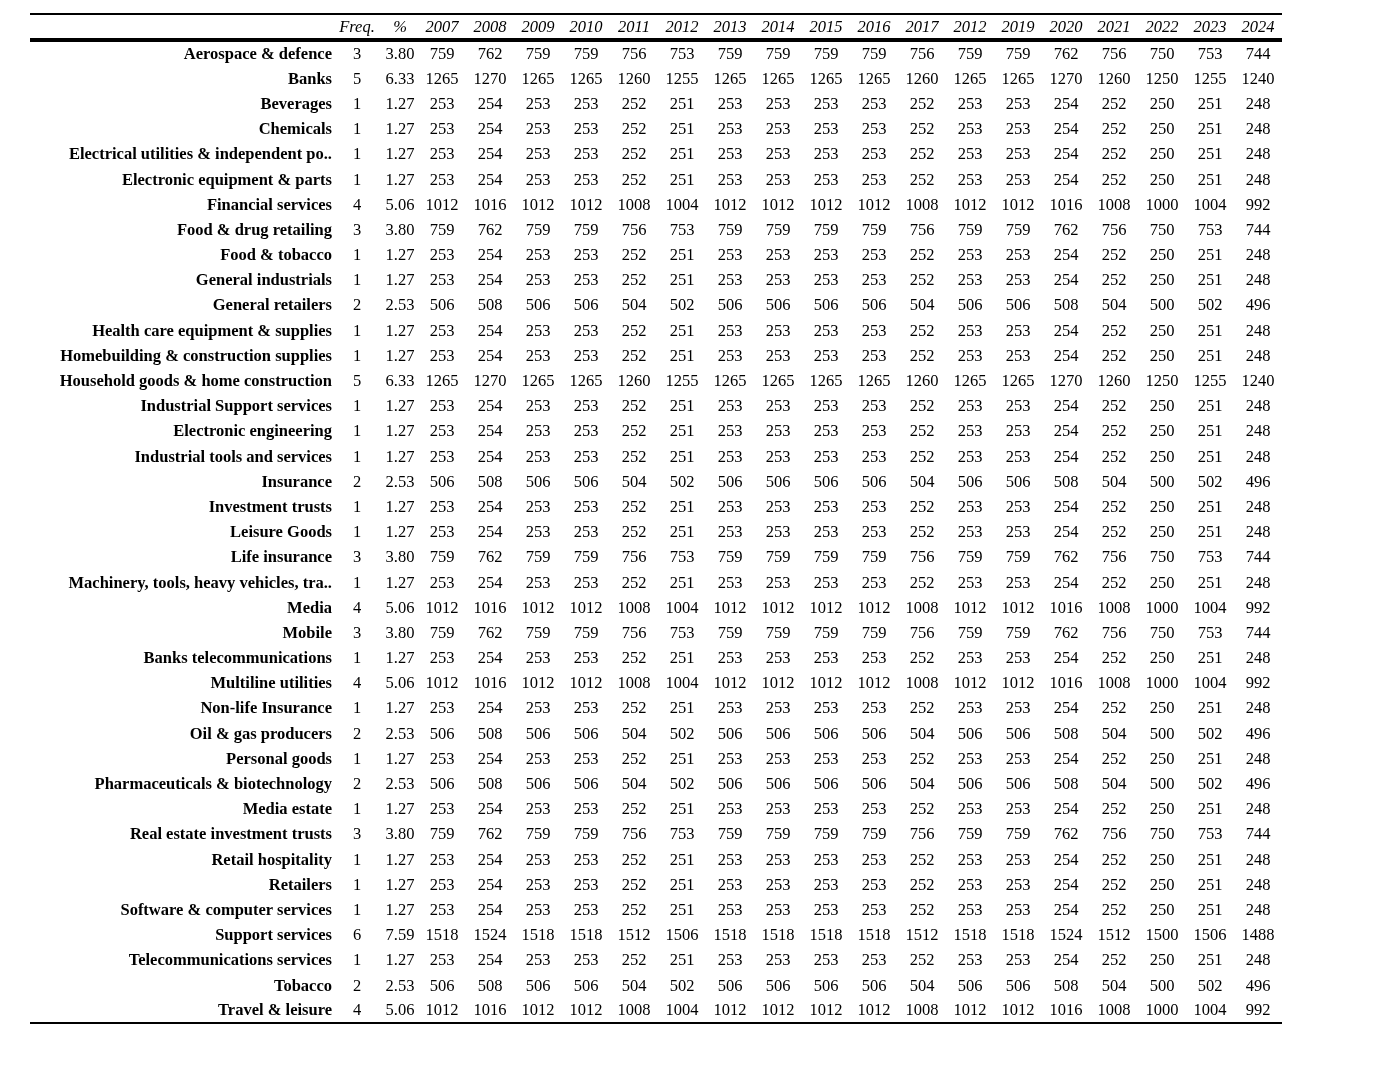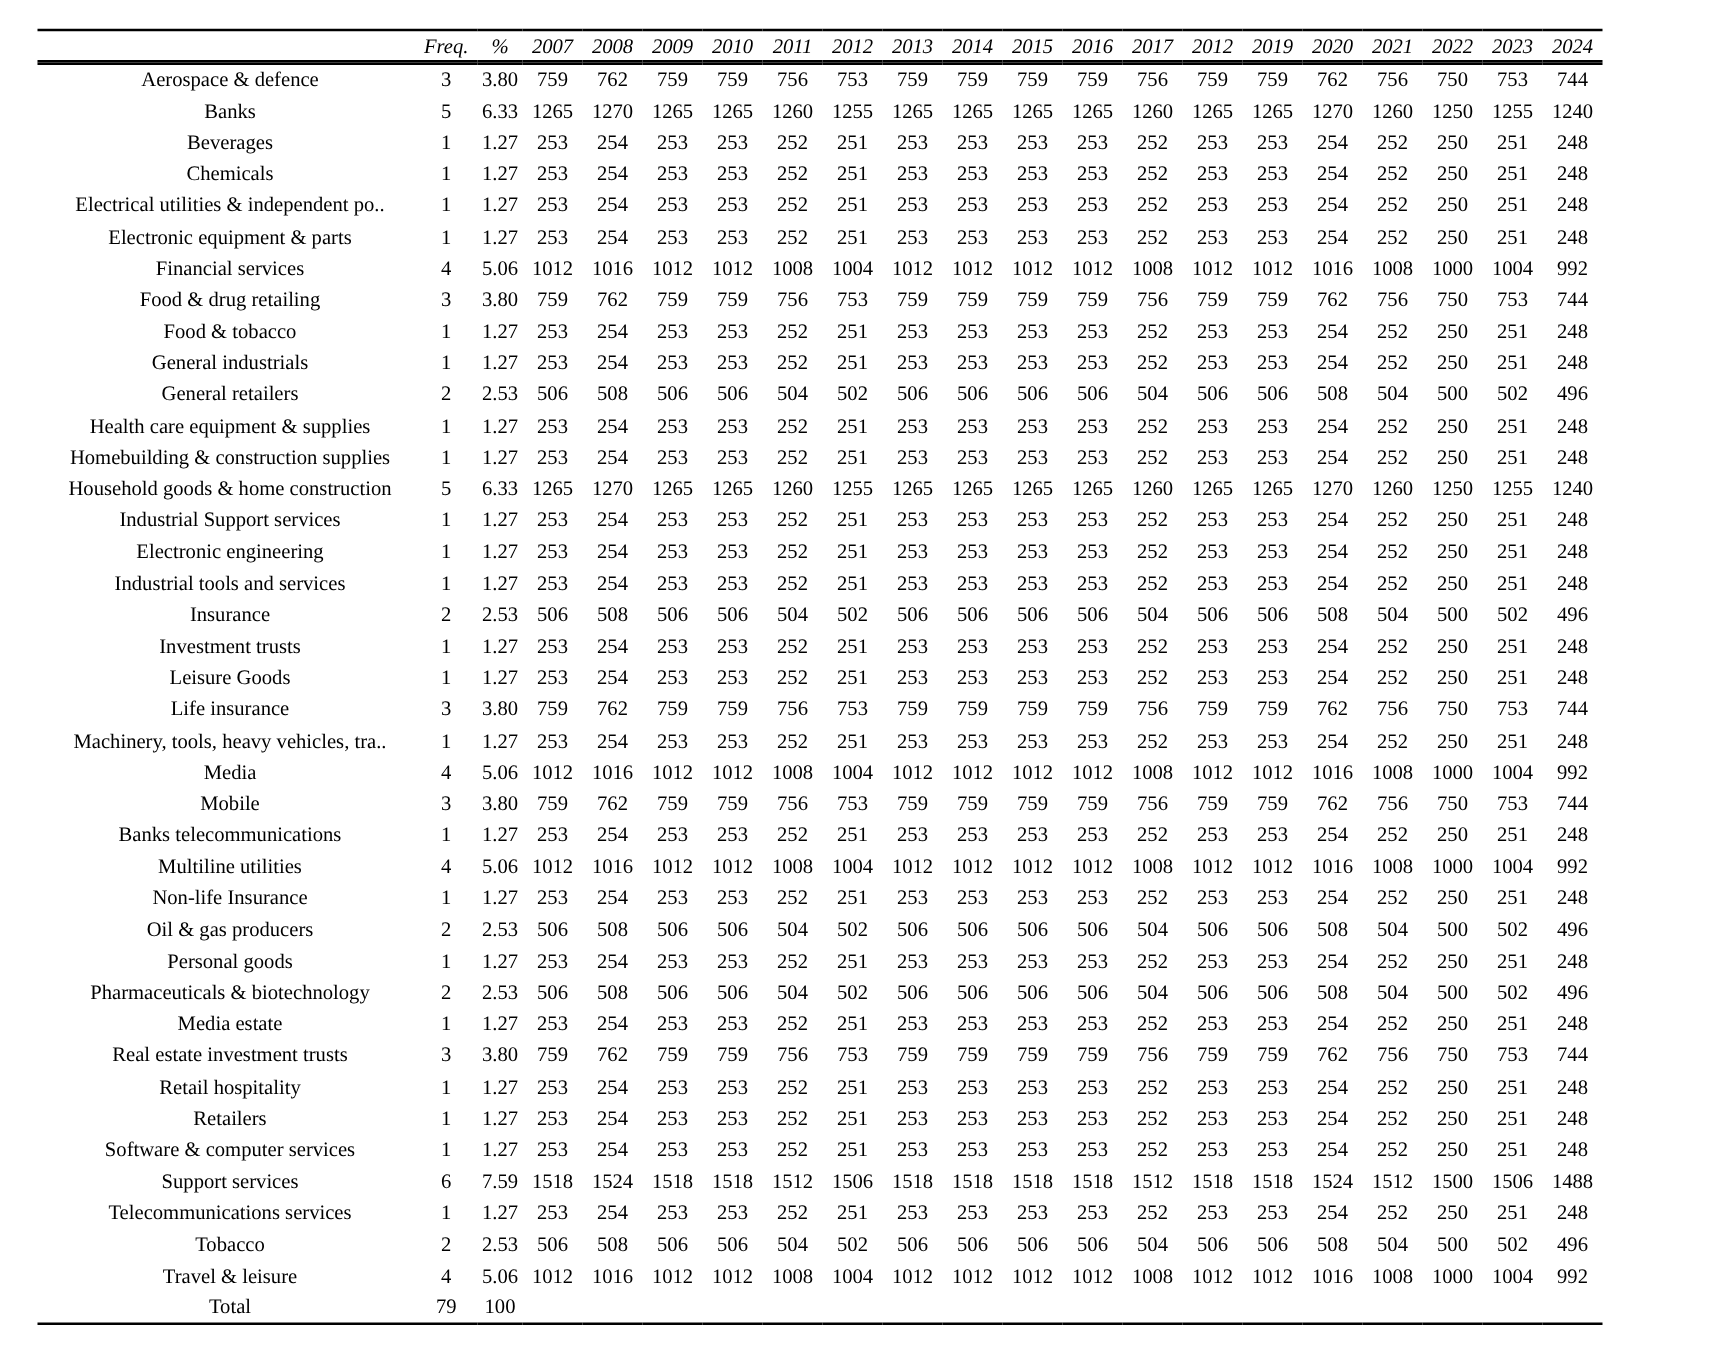--- a/index.html
+++ b/index.html
@@ -5,21 +5,21 @@
   * { box-sizing: border-box; }
   html, body { margin: 0; padding: 0; }
   body {
     width: 1377px; height: 1077px;
     background: #ffffff; color: #000000;
     font-family: "Liberation Serif", "DejaVu Serif", serif;
     position: relative;
     overflow: hidden;
   }
   table.freq {
-    position: absolute; left: 30px; top: 23px;
+    position: absolute; left: 30px; top: 13px;
     width: 1252px;
     border-collapse: collapse;
     table-layout: fixed;
     border-top: 2px solid #000;
     border-bottom: 2px solid #000;
     font-size: 16.5px;
   }
   col.c-label { width: 302px; }
   col.c-freq  { width: 50px; }
   col.c-pct   { width: 36px; }
@@ -40,21 +40,21 @@
     border-bottom: 2px solid #000;
   }
   tbody td {
     height: 25.2px;
     padding: 0;
     text-align: center;
     vertical-align: middle;
     white-space: nowrap;
     overflow: hidden;
   }
-  tbody td.label { text-align: center; padding-left: 6px; }
+  tbody td.label { text-align: right; padding-left: 6px; font-weight: bold; }
 </style>
 </head>
 <body>
 
 <div class="page">
   <table class="freq">
     <colgroup id="cols">
         <col class="c-label">
         <col class="c-freq">
         <col class="c-pct">
@@ -996,38 +996,15 @@
           <td>1012</td>
           <td>1008</td>
           <td>1012</td>
           <td>1012</td>
           <td>1016</td>
           <td>1008</td>
           <td>1000</td>
           <td>1004</td>
           <td>992</td>
         </tr>
-        <tr>
-          <td class="label">Total</td>
-          <td>79</td>
-          <td>100</td>
-          <td></td>
-          <td></td>
-          <td></td>
-          <td></td>
-          <td></td>
-          <td></td>
-          <td></td>
-          <td></td>
-          <td></td>
-          <td></td>
-          <td></td>
-          <td></td>
-          <td></td>
-          <td></td>
-          <td></td>
-          <td></td>
-          <td></td>
-          <td></td>
-        </tr>
       </tbody>
   </table>
 </div>
 
 </body></html>

